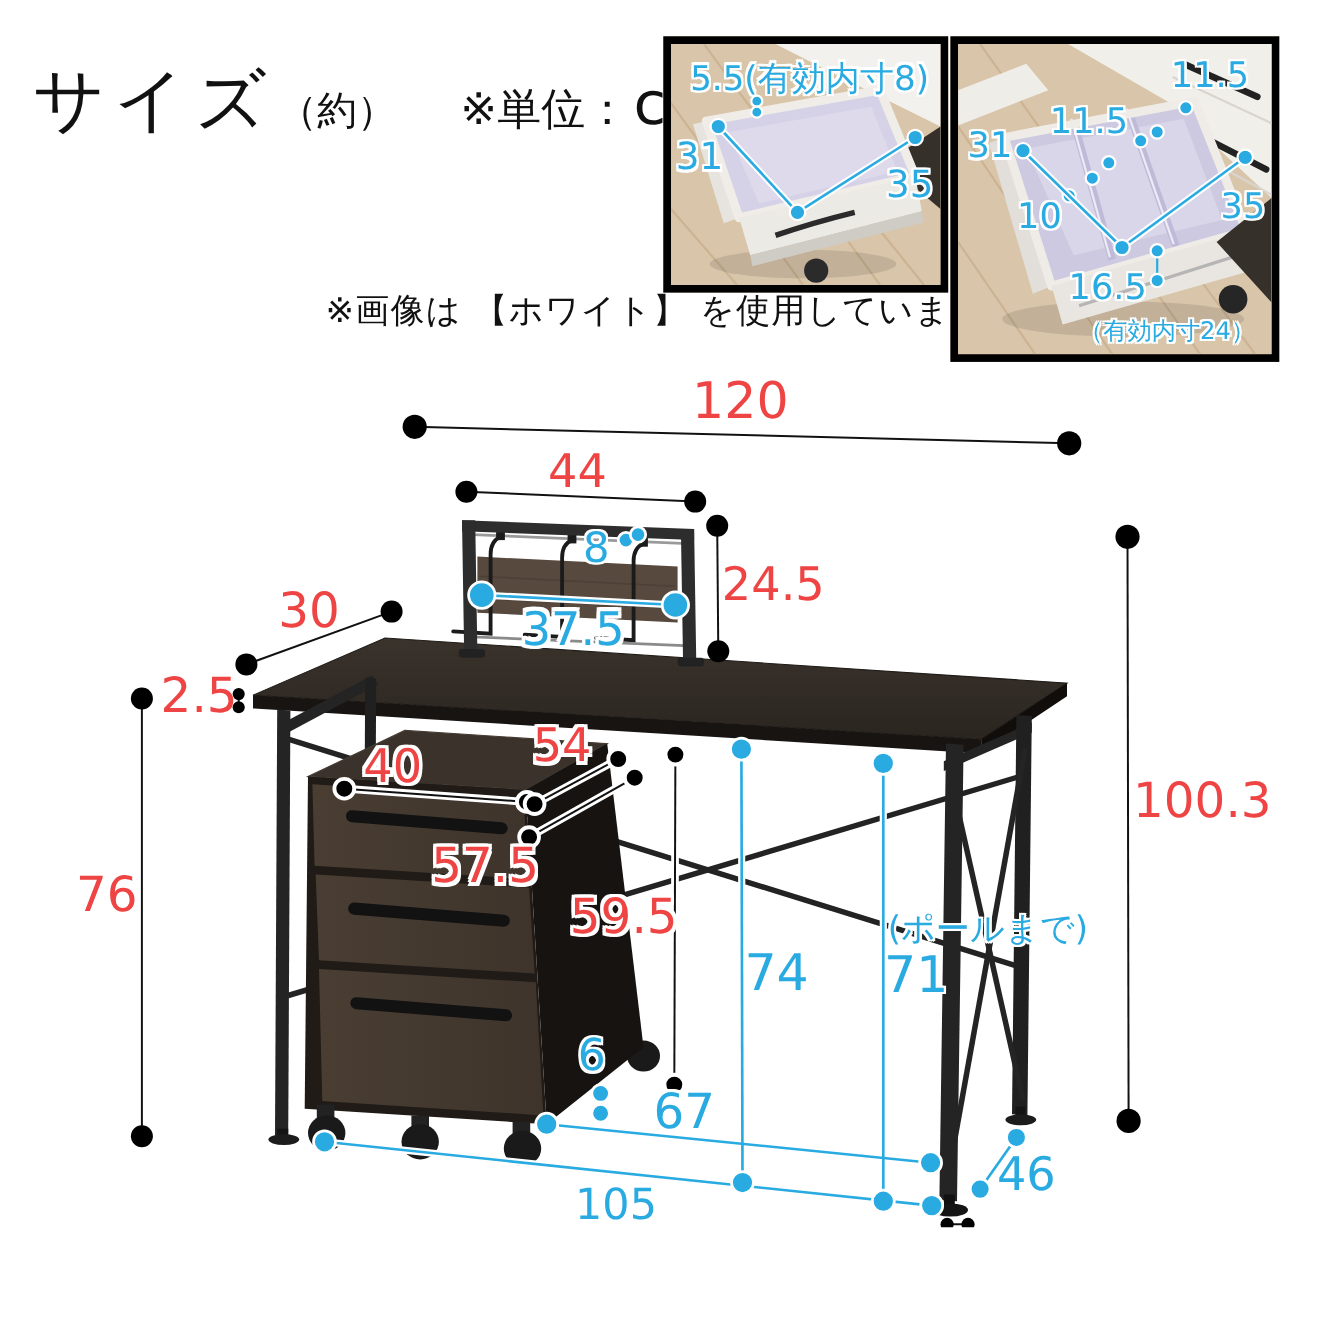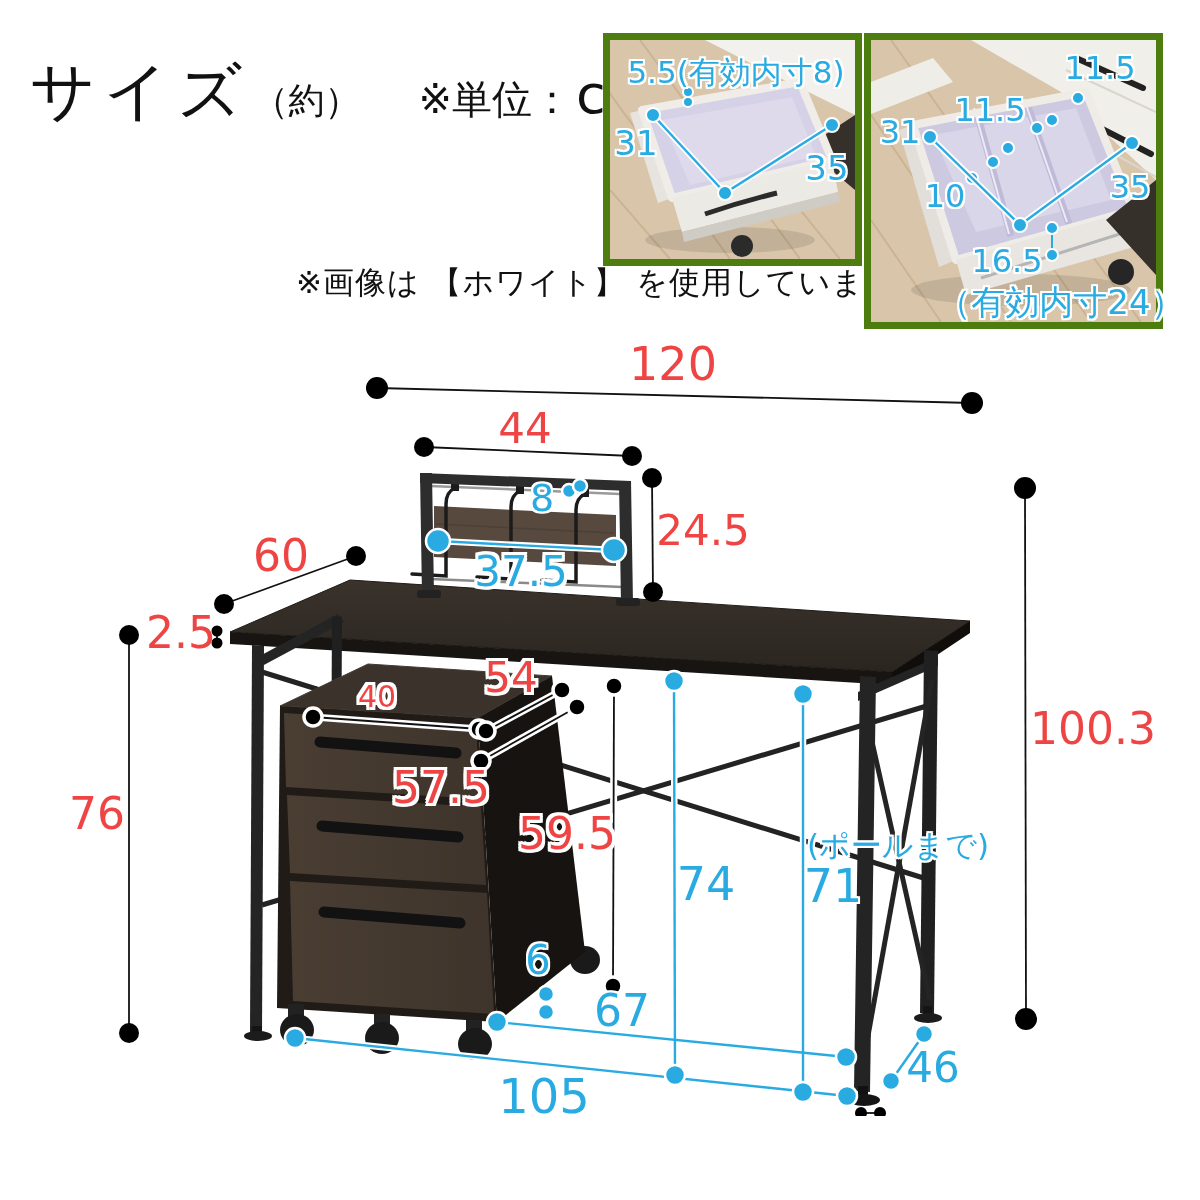--- a/index.html
+++ b/index.html
@@ -8,21 +8,21 @@
   .abs{position:absolute;}
   
   .title-row{position:absolute;left:30px;top:48px;display:flex;align-items:baseline;color:#111;}
   .title-main{font-size:64px;font-weight:500;letter-spacing:8px;}
   .title-approx{font-size:36px;font-weight:500;margin-left:2px;}
   .title-unit-prefix{font-size:40px;font-weight:500;margin-left:58px;}
   .title-unit{font-size:54px;font-weight:400;margin-left:4px;}
   
   .note{position:absolute;left:296px;top:262px;font-size:31px;color:#111;letter-spacing:1px;white-space:nowrap;}
   
-  .photo{position:absolute;border:7px solid #4d7c0f;box-sizing:border-box;background:#d9c6aa;}
+  .photo{position:absolute;border:7px solid #000000;box-sizing:border-box;background:#d9c6aa;}
   .photo svg{position:absolute;left:0;top:0;}
   .plabels{position:absolute;left:0;top:0;right:0;bottom:0;}
   
   .dim{position:absolute;transform:translate(-50%,-50%);white-space:nowrap;line-height:1;}
   .bk{color:#ef4444;}
   .bl{color:#29abe2;}
   .halo{text-shadow:-2px -2px 0 #fff,2px -2px 0 #fff,-2px 2px 0 #fff,2px 2px 0 #fff,
         -2px 0 0 #fff,2px 0 0 #fff,0 -2px 0 #fff,0 2px 0 #fff;}
   .halo3{text-shadow:-3px -3px 0 #fff,3px -3px 0 #fff,-3px 3px 0 #fff,3px 3px 0 #fff,
         -3px 0 0 #fff,3px 0 0 #fff,0 -3px 0 #fff,0 3px 0 #fff,-1px -3px 0 #fff,1px 3px 0 #fff;}
@@ -129,21 +129,21 @@
         <circle cx="181" cy="215" r="6" fill="#29abe2" stroke="#fff" stroke-width="2"></circle>
       </g>
     </svg>
     <div class="plabels">
       <div class="dim bl halo" style="left:229px;top:28px;font-size:32px;">11.5</div>
       <div class="dim bl halo" style="left:119px;top:70px;font-size:32px;">11.5</div>
       <div class="dim bl halo" style="left:29px;top:92px;font-size:32px;">31</div>
       <div class="dim bl halo" style="left:74px;top:156px;font-size:32px;">10</div>
       <div class="dim bl halo" style="left:259px;top:147px;font-size:32px;">35</div>
       <div class="dim bl halo" style="left:136px;top:221px;font-size:32px;">16.5</div>
-      <div class="dim bl halo" style="left:190px;top:262px;font-size:34px;">（有効内寸24）</div>
+      <div class="dim bl halo" style="left:190px;top:262px;font-size:22px;">（有効内寸24）</div>
     </div>
   </figure>
 
   <svg class="abs" style="left:0;top:0;" width="1200" height="1200" viewBox="0 0 1200 1200">
     <defs>
       <linearGradient id="topGrad" x1="0" y1="0" x2="0" y2="1">
         <stop offset="0" stop-color="#3a332c"></stop>
           <stop offset="1" stop-color="#2b2520"></stop>
       </linearGradient>
       <linearGradient id="drawerGrad" x1="0" y1="0" x2="1" y2="0">
@@ -317,32 +317,32 @@
           <circle cx="546" cy="1012" r="8"></circle>
       </g>
     </g>
   </svg>
 
   <div class="abs" style="left:0;top:0;width:1200px;height:1200px;">
     <div class="dim bk" style="left:673px;top:364px;font-size:46px;">120</div>
     <div class="dim bk" style="left:525px;top:429px;font-size:42px;">44</div>
     <div class="dim bl halo" style="left:542px;top:498px;font-size:38px;">8</div>
     <div class="dim bk" style="left:703px;top:531px;font-size:42px;">24.5</div>
-    <div class="dim bk" style="left:281px;top:556px;font-size:44px;">60</div>
+    <div class="dim bk" style="left:281px;top:556px;font-size:44px;">30</div>
     <div class="dim bk" style="left:181px;top:633px;font-size:44px;">2.5</div>
     <div class="dim bl halo3" style="left:521px;top:572px;font-size:42px;">37.5</div>
     <div class="dim bk" style="left:97px;top:814px;font-size:44px;">76</div>
-    <div class="dim bk halo3" style="left:377px;top:697px;font-size:30px;">40</div>
+    <div class="dim bk halo3" style="left:357px;top:697px;font-size:42px;">40</div>
     <div class="dim bk halo3" style="left:511px;top:678px;font-size:42px;">54</div>
     <div class="dim bk halo3" style="left:441px;top:788px;font-size:44px;">57.5</div>
     <div class="dim bk halo3" style="left:567px;top:834px;font-size:44px;">59.5</div>
     <div class="dim bl halo" style="left:706px;top:884px;font-size:46px;">74</div>
     <div class="dim bl halo" style="left:898px;top:845px;font-size:31px;">(ポールまで)</div>
     <div class="dim bl halo" style="left:833px;top:886px;font-size:46px;">71</div>
     <div class="dim bl halo" style="left:538px;top:960px;font-size:40px;">6</div>
     <div class="dim bl halo" style="left:622px;top:1011px;font-size:44px;">67</div>
-    <div class="dim bl halo" style="left:544px;top:1096px;font-size:48px;">105</div>
+    <div class="dim bl halo" style="left:560px;top:1096px;font-size:39px;">105</div>
     <div class="dim bl halo" style="left:933px;top:1068px;font-size:42px;">46</div>
     <div class="dim bk" style="left:869px;top:1139px;font-size:40px;">4</div>
     <div class="dim bk" style="left:1093px;top:729px;font-size:44px;">100.3</div>
   </div>
 
 </div>
 
 </body></html>

